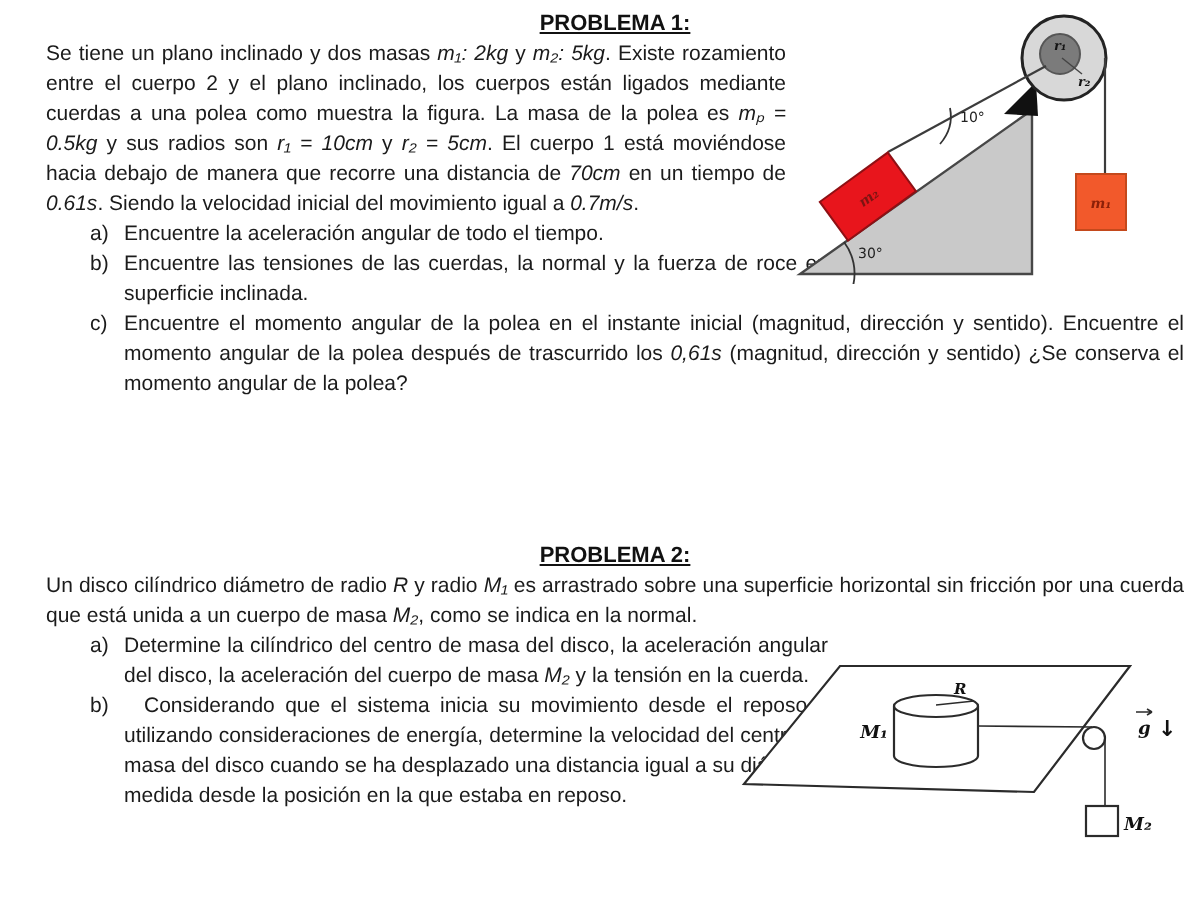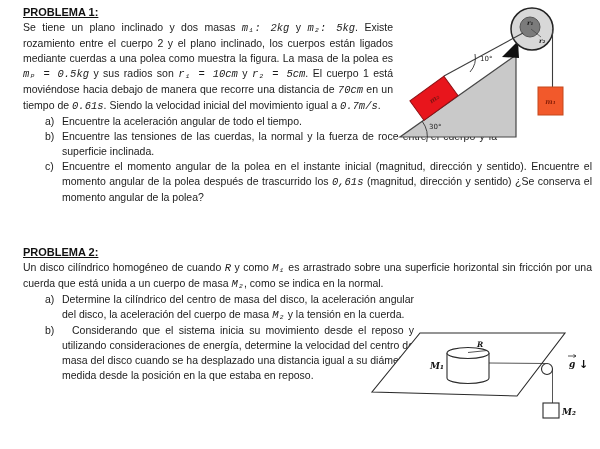--- a/index.html
+++ b/index.html
@@ -1,31 +1,31 @@
 <!DOCTYPE html>
 <html><head>
 <meta charset="utf-8">
 <style>
   html,body{margin:0;padding:0;background:#fff;}
   .page{
     position:relative;width:600px;height:449px;background:#ffffff;overflow:hidden;
     font-family:"Liberation Sans",sans-serif;font-size:10.5px;line-height:15px;color:#1b1b1b;
   }
   .text-col{position:absolute;left:23px;top:5px;width:569px;}
-  .heading{font-size:11px;line-height:15px;margin:0;font-weight:bold;text-decoration:underline;color:#111;}
-  .heading.second{margin-top:40px;text-decoration:underline;}
+  .heading{font-size:11px;line-height:15px;margin:0;font-weight:bold;text-decoration:underline;color:#111;text-align:center;}
+  .heading.second{margin-top:71px;text-decoration:underline;}
   .intro{margin:0;text-align:justify;}
   .intro1{width:370px;}
   .items{margin:0;}
   .item{position:relative;padding-left:39px;text-align:justify;}
   .ilabel{position:absolute;left:22px;top:0;}
   .item.w-b{max-width:435px;}
   .items2 .item{max-width:352px;}
   .itext.indent-first{text-indent:10px;}
-  .math{font-family:Liberation Mono, monospace;font-style:italic;}
+  .math{font-family:Liberation Sans, sans-serif;font-style:italic;}
 
   svg.diagram{position:absolute;}
   .d1{left:395px;top:0;width:205px;height:142px;}
   .d2{left:370px;top:320px;width:230px;height:129px;}
 
   .d1 .incline{stroke:#474747;stroke-width:1.2;}
   .d1 .bracket{stroke:none;}
   .d1 .block2{stroke:#8f1014;stroke-width:1;}
   .d1 .block1{stroke:#c4491c;stroke-width:1;}
   .d1 .pulley-outer{stroke:#232323;stroke-width:1.5;}
@@ -65,21 +65,21 @@
         <div class="itext"><span>Encuentre las tensiones de las cuerdas, la normal y la fuerza de roce entre el cuerpo y la superficie inclinada.</span></div>
       </div>
       <div class="item">
         <span class="ilabel">c)</span>
         <div class="itext"><span>Encuentre el momento angular de la polea en el instante inicial (magnitud, dirección y sentido). Encuentre el momento angular de la polea después de trascurrido los </span><span class="math">0,61s</span><span> (magnitud, dirección y sentido) ¿Se conserva el momento angular de la polea?</span></div>
       </div>
     </div>
 
     <h1 class="heading second">PROBLEMA 2:</h1>
 
-    <p class="intro intro2"><span>Un disco cilíndrico homogéneo de cuando </span><span class="math">R</span><span> y como </span><span class="math">M₁</span><span> es arrastrado sobre una superficie horizontal sin fricción por una cuerda que está unida a un cuerpo de masa </span><span class="math">M₂</span><span>, como se indica en la normal.</span></p>
+    <p class="intro intro2"><span>Un disco cilíndrico diámetro de radio </span><span class="math">R</span><span> y radio </span><span class="math">M₁</span><span> es arrastrado sobre una superficie horizontal sin fricción por una cuerda que está unida a un cuerpo de masa </span><span class="math">M₂</span><span>, como se indica en la normal.</span></p>
 
     <div class="items items2">
       <div class="item">
         <span class="ilabel">a)</span>
         <div class="itext"><span>Determine la cilíndrico del centro de masa del disco, la aceleración angular del disco, la aceleración del cuerpo de masa </span><span class="math">M₂</span><span> y la tensión en la cuerda.</span></div>
       </div>
       <div class="item">
         <span class="ilabel">b)</span>
         <div class="itext indent-first"><span>Considerando que el sistema inicia su movimiento desde el reposo y utilizando consideraciones de energía, determine la velocidad del centro de masa del disco cuando se ha desplazado una distancia igual a su diámetro, medida desde la posición en la que estaba en reposo.</span></div>
       </div>

